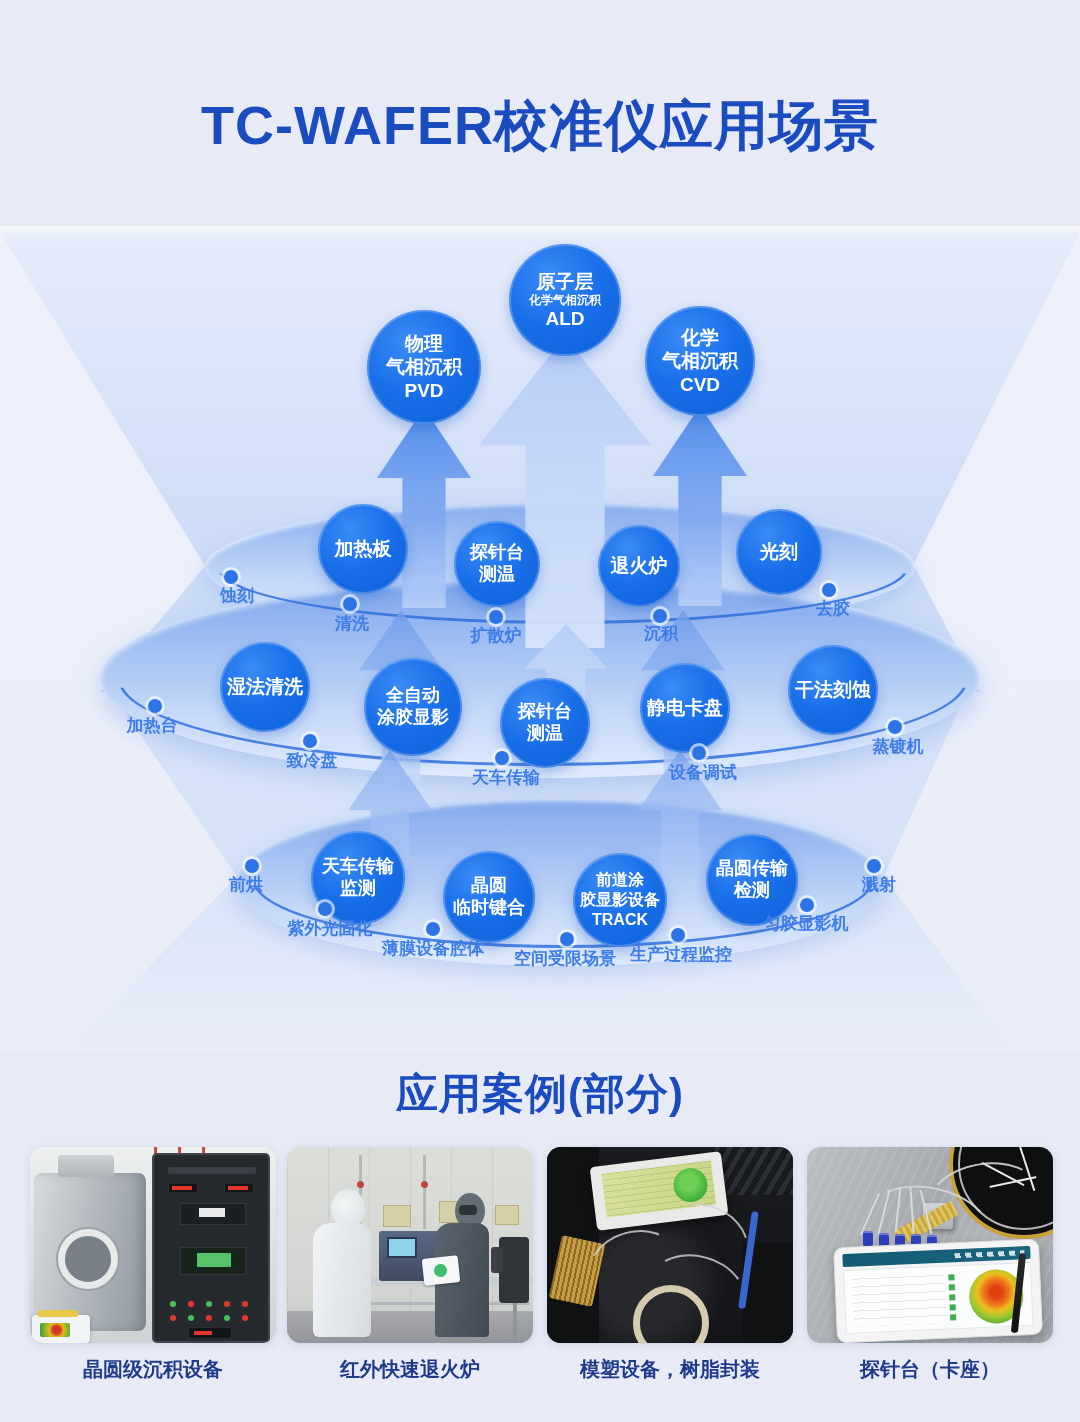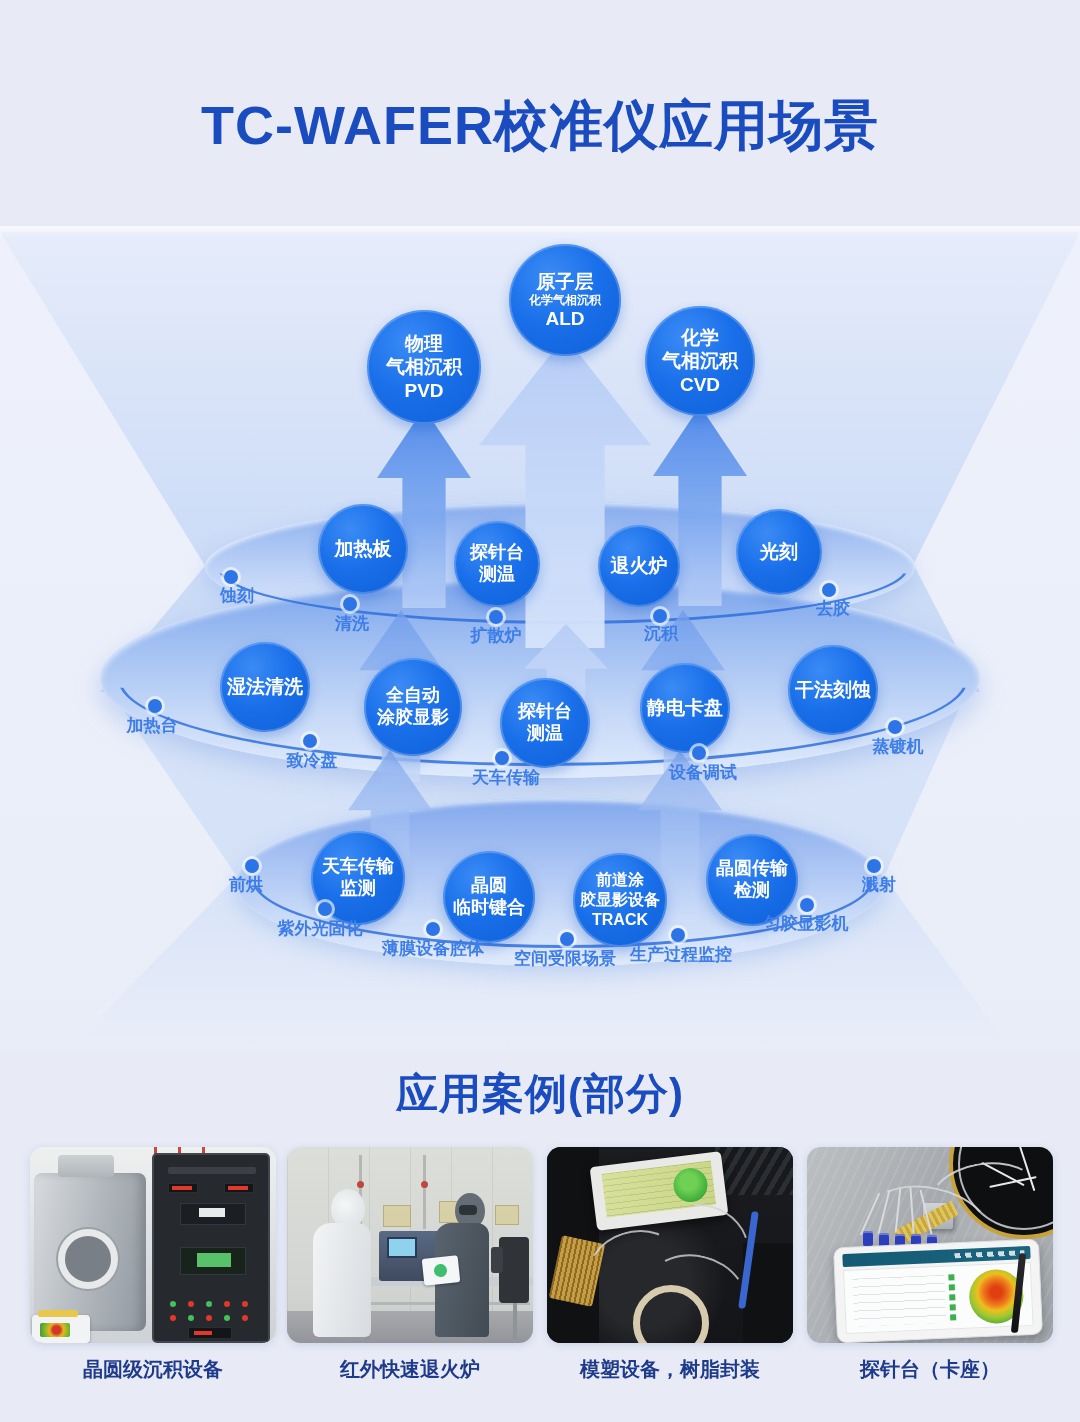--- a/index.html
+++ b/index.html
@@ -317,21 +317,21 @@
   </div>
   <div class="node f3" style="left:573px;top:621px;width:94px;height:94px">
     <span>前道涂</span>
     <span>胶显影设备</span>
     <span>TRACK</span>
   </div>
 
   <div class="dot" style="left:252px;top:634px"></div>
   <div class="plabel" style="left:246px;top:641px">前烘</div>
   <div class="dot" style="left:325px;top:677px"></div>
-  <div class="plabel" style="left:320px;top:685px">紫外光固化</div>
+  <div class="plabel" style="left:330px;top:685px">紫外光固化</div>
   <div class="dot" style="left:433px;top:697px"></div>
   <div class="plabel" style="left:433px;top:705px">薄膜设备腔体</div>
   <div class="dot" style="left:567px;top:707px"></div>
   <div class="plabel" style="left:565px;top:715px">空间受限场景</div>
   <div class="dot" style="left:678px;top:703px"></div>
   <div class="plabel" style="left:681px;top:711px">生产过程监控</div>
   <div class="dot" style="left:807px;top:673px"></div>
   <div class="plabel" style="left:806px;top:680px">匀胶显影机</div>
   <div class="dot" style="left:874px;top:634px"></div>
   <div class="plabel" style="left:879px;top:641px">溅射</div>

